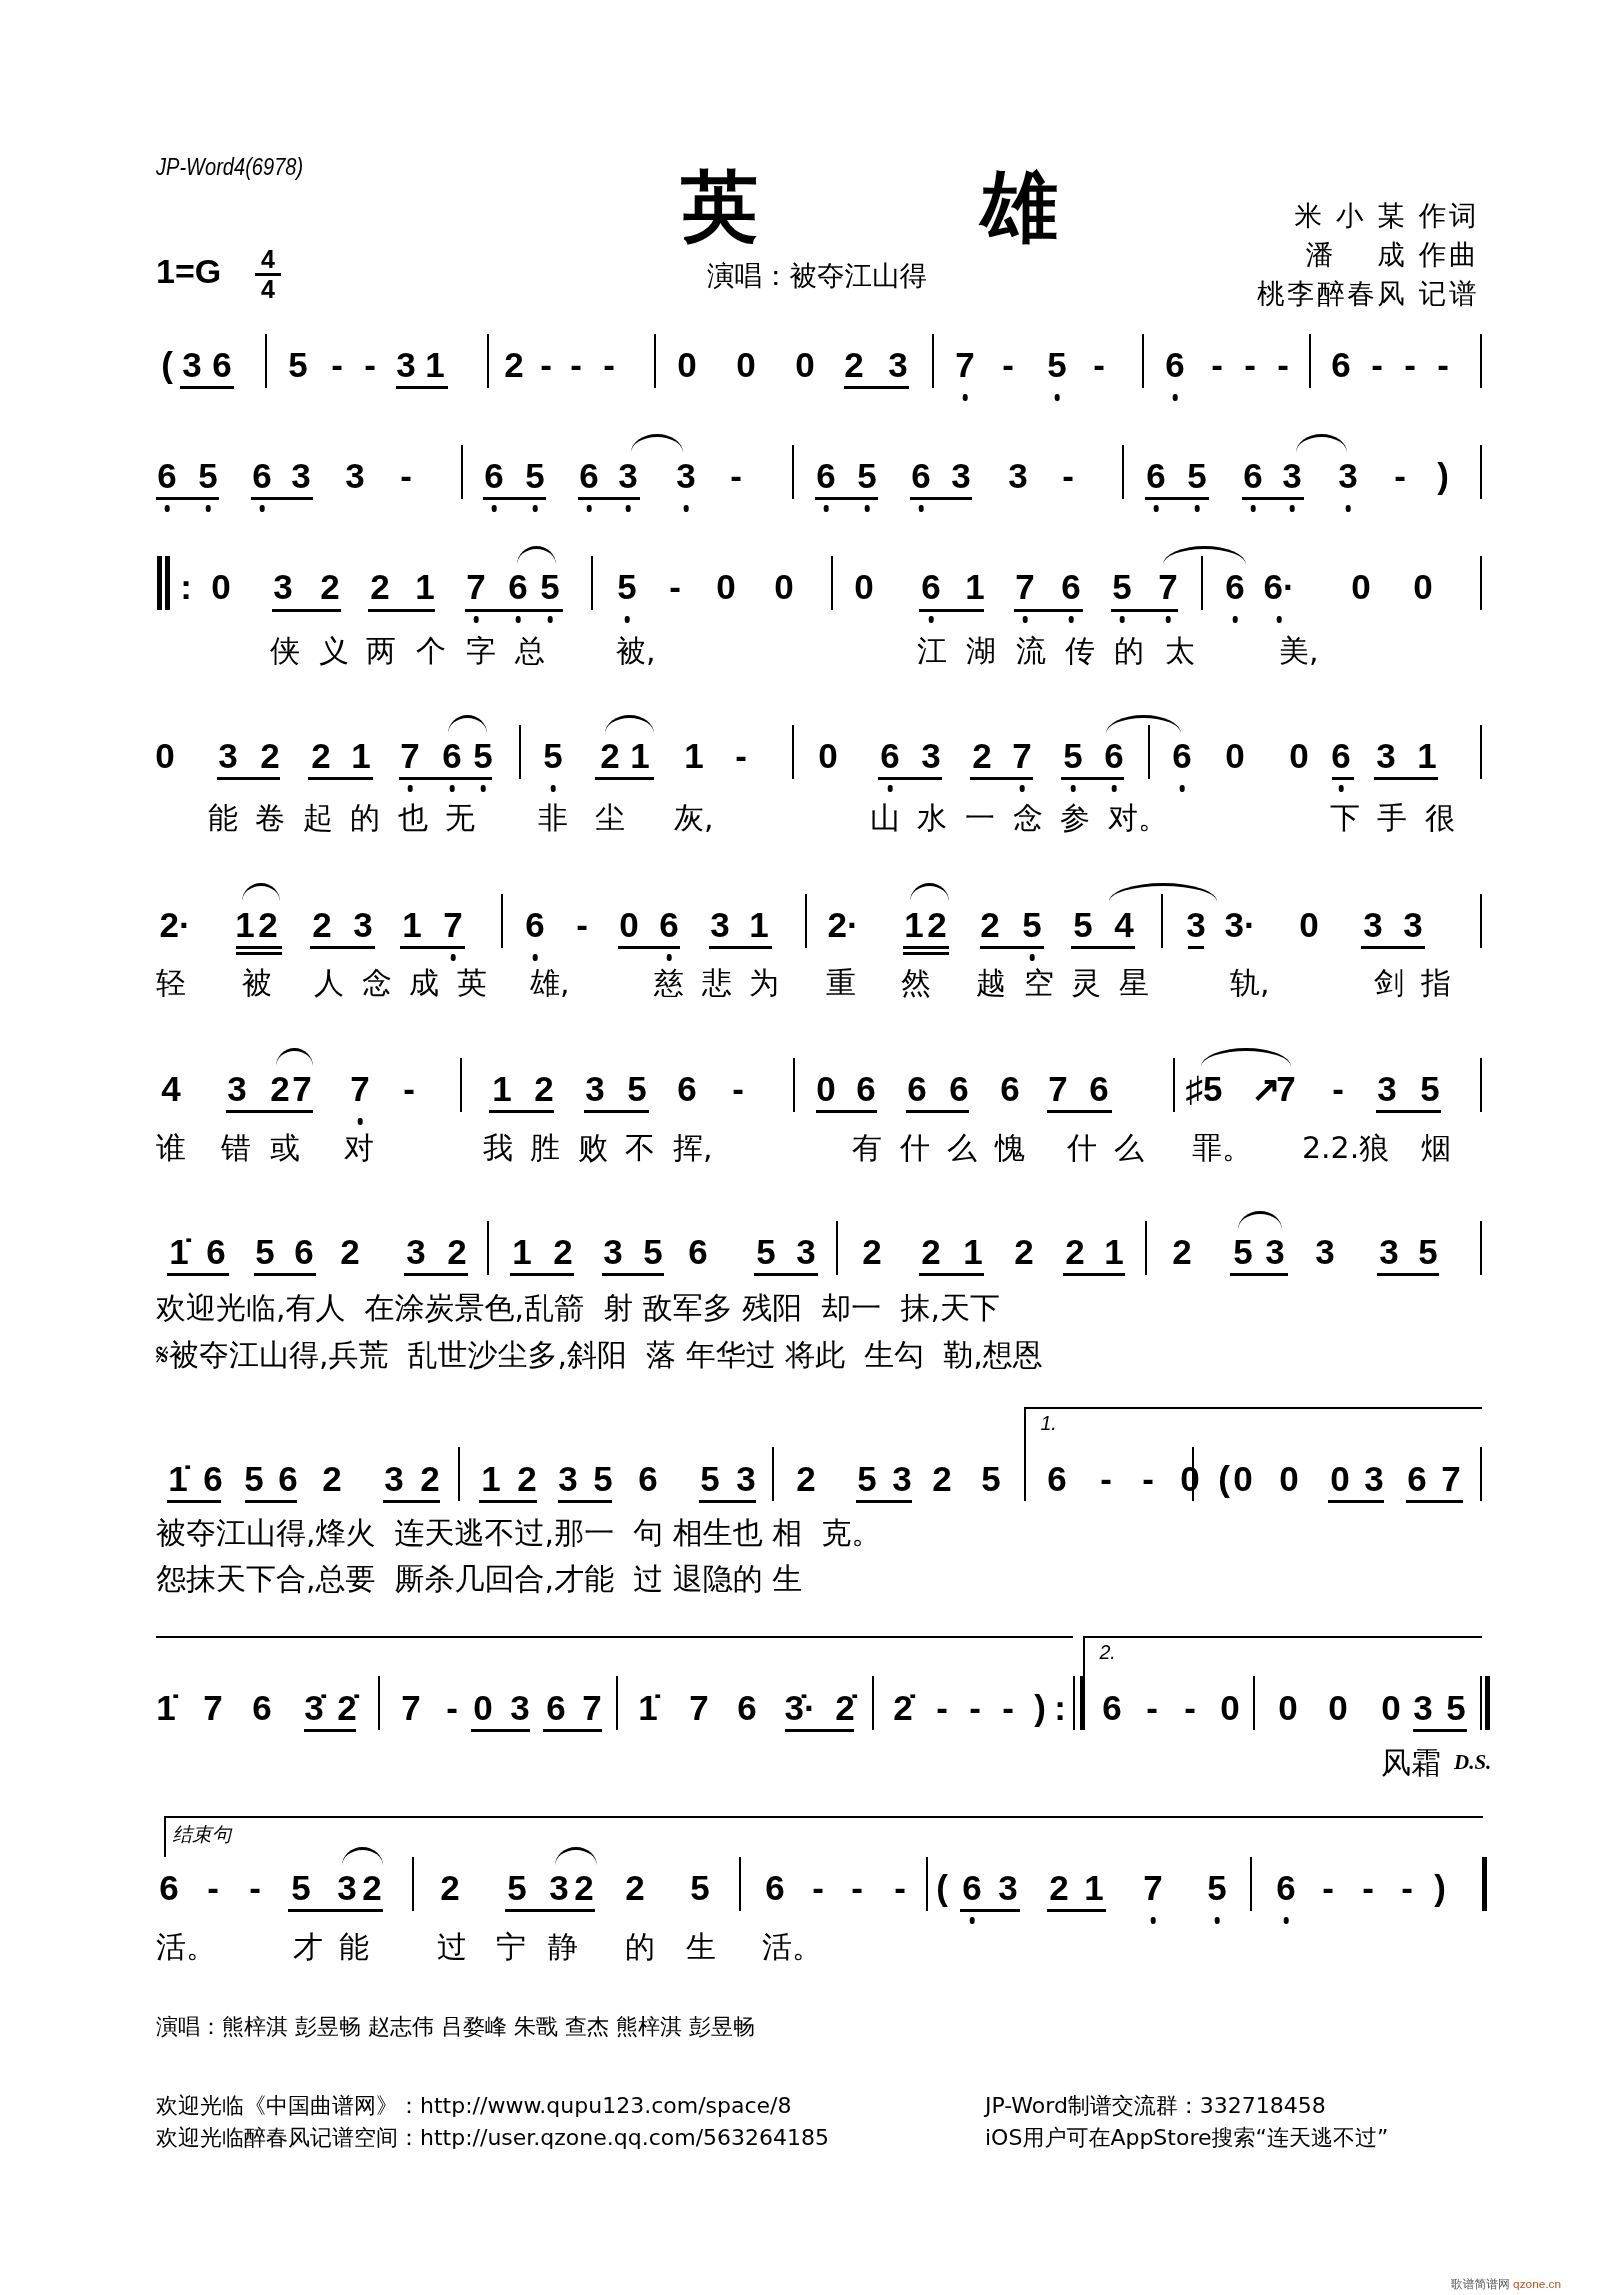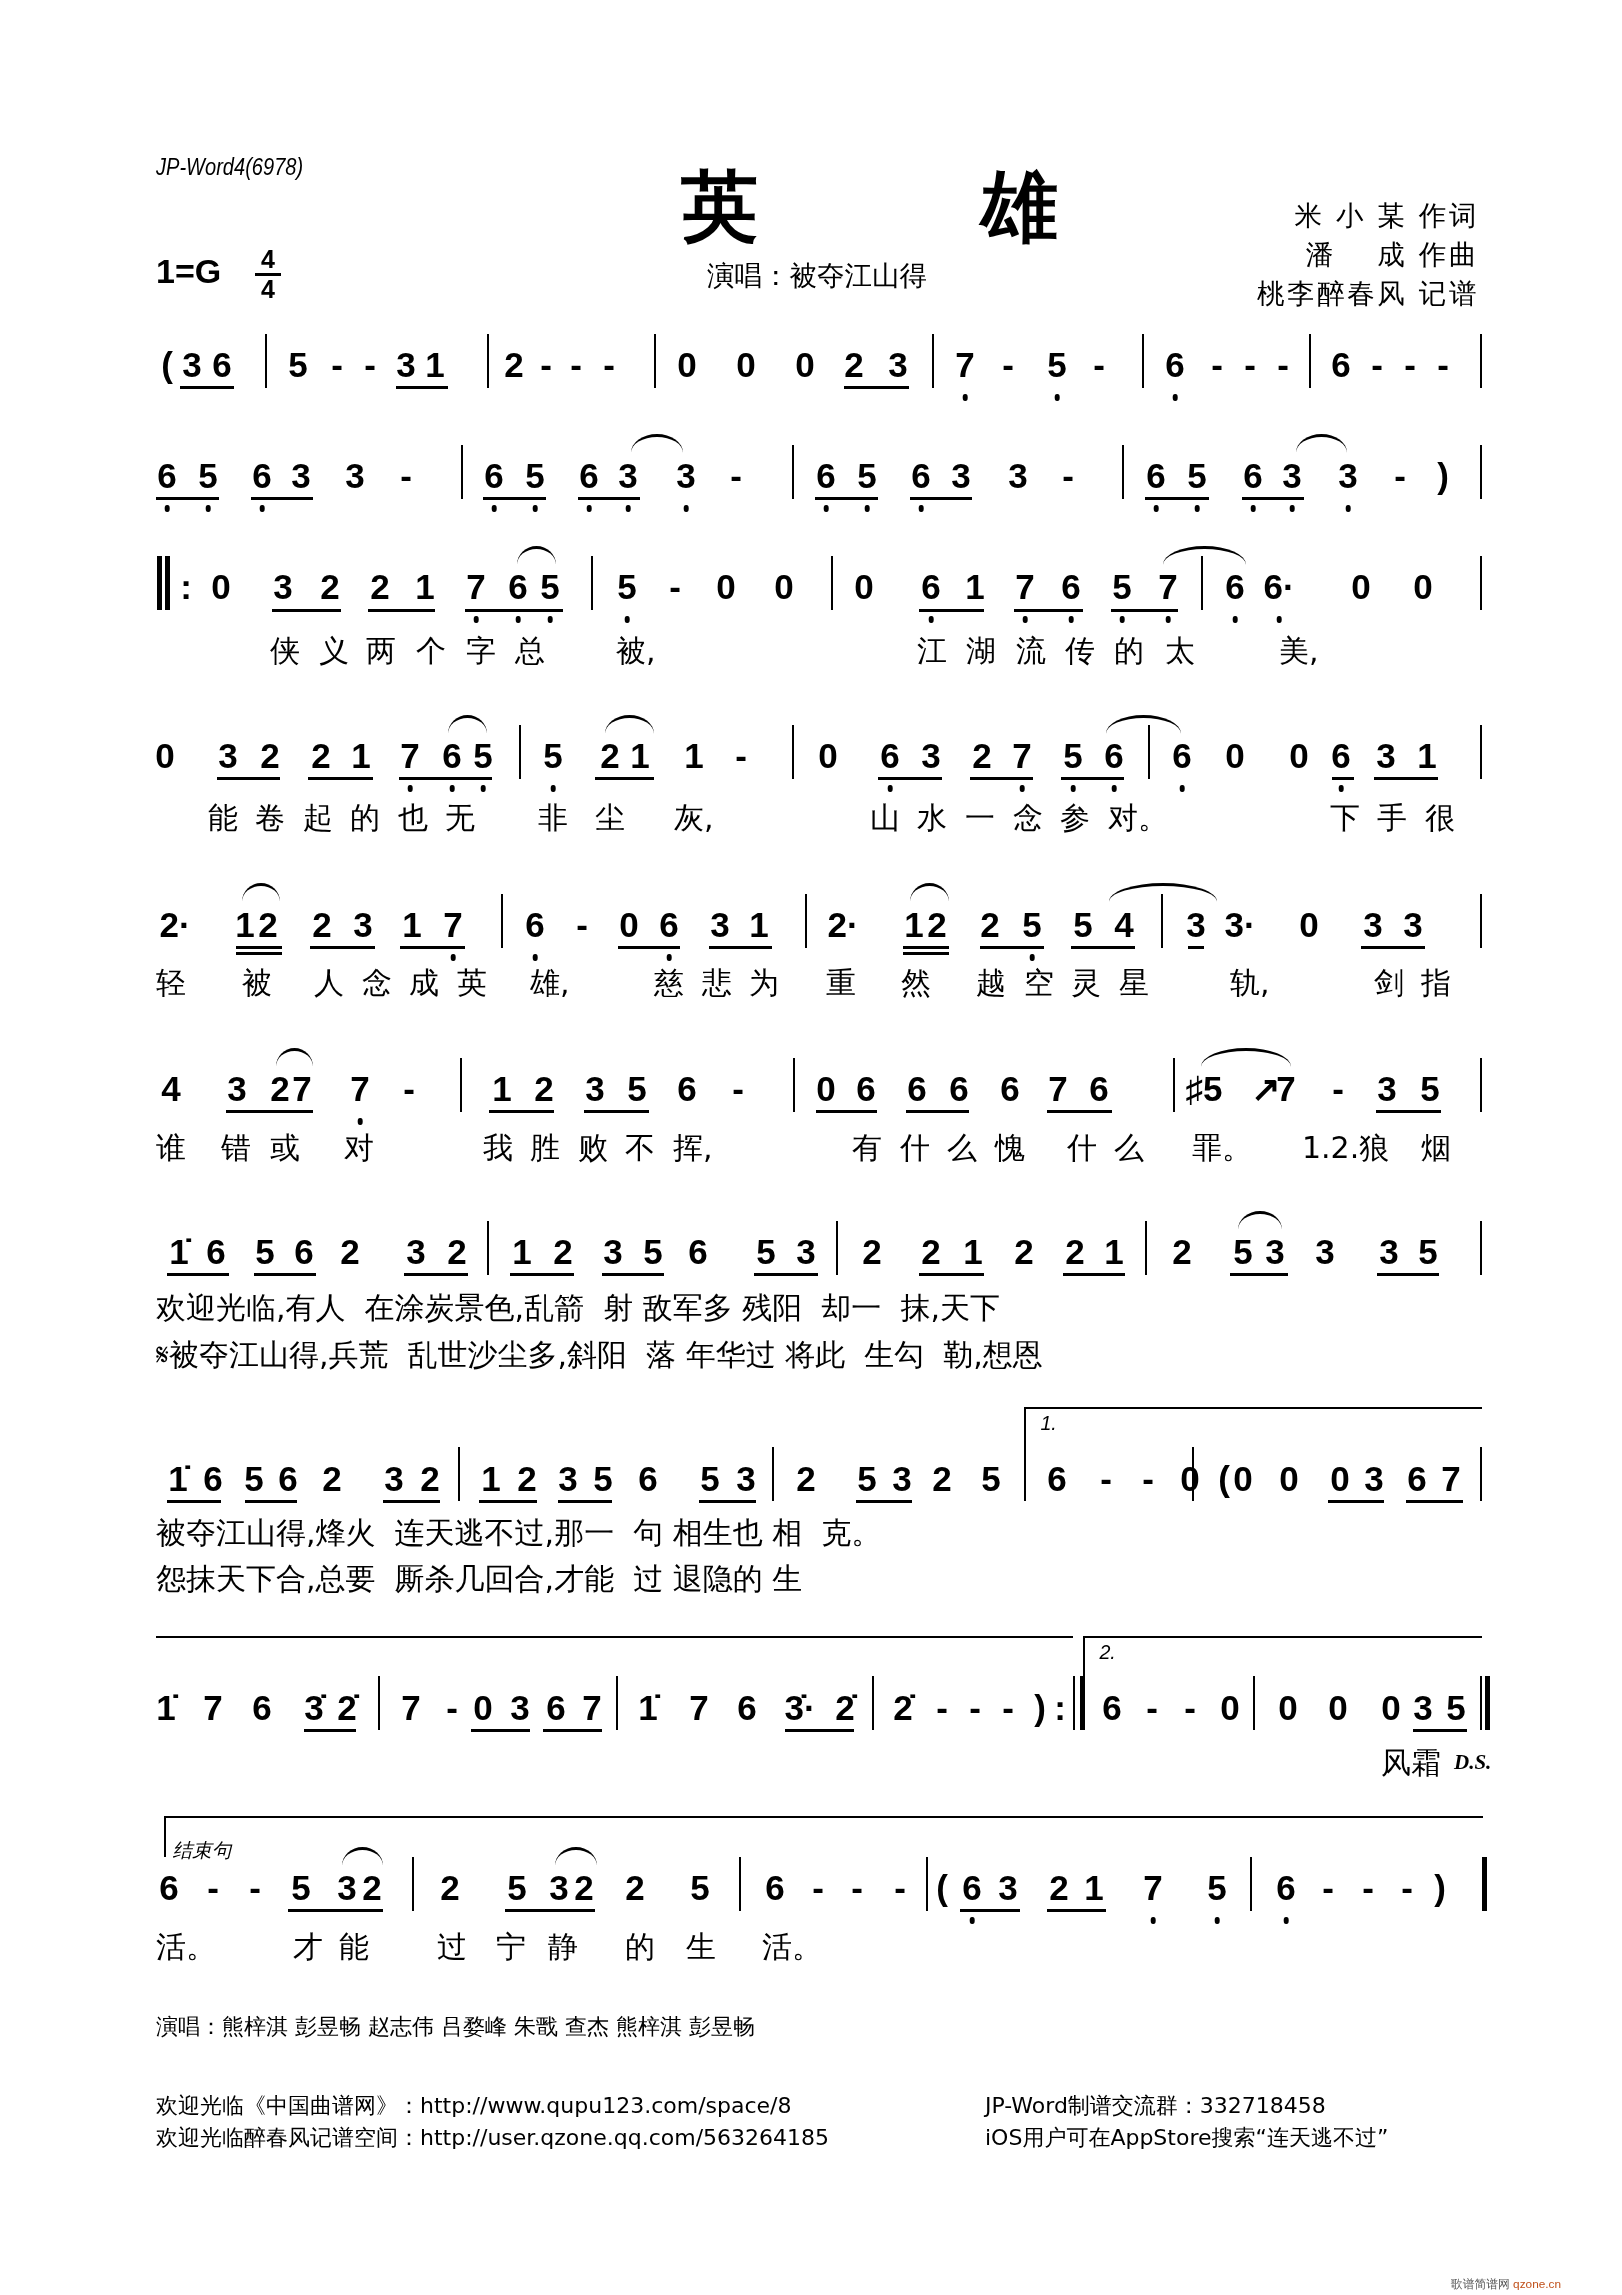--- a/index.html
+++ b/index.html
@@ -394,21 +394,21 @@
     <div class="lyr" style="left: 578px; top: 1128px;">败</div>
     <div class="lyr" style="left: 625px; top: 1128px;">不</div>
     <div class="lyr" style="left: 673px; top: 1128px;">挥,</div>
     <div class="lyr" style="left: 852px; top: 1128px;">有</div>
     <div class="lyr" style="left: 900px; top: 1128px;">什</div>
     <div class="lyr" style="left: 947px; top: 1128px;">么</div>
     <div class="lyr" style="left: 995px; top: 1128px;">愧</div>
     <div class="lyr" style="left: 1067px; top: 1128px;">什</div>
     <div class="lyr" style="left: 1114px; top: 1128px;">么</div>
     <div class="lyr" style="left: 1192px; top: 1128px;">罪。</div>
-    <div class="lyr" style="left: 1302px; top: 1128px;">1.2.狼</div>
+    <div class="lyr" style="left: 1302px; top: 1128px;">2.2.狼</div>
     <div class="lyr" style="left: 1421px; top: 1128px;">烟</div>
     <div class="tok" style="left: 179px; top: 1234px;">1̇</div>
     <div class="tok" style="left: 216px; top: 1234px;">6</div>
     <div class="tok" style="left: 265px; top: 1234px;">5</div>
     <div class="tok" style="left: 304px; top: 1234px;">6</div>
     <div class="tok" style="left: 350px; top: 1234px;">2</div>
     <div class="tok" style="left: 416px; top: 1234px;">3</div>
     <div class="tok" style="left: 457px; top: 1234px;">2</div>
     <div class="bl" style="left: 487px; top: 1221px; height: 54px;"></div>
     <div class="tok" style="left: 522px; top: 1234px;">1</div>
@@ -586,21 +586,21 @@
     <div class="bl thick" style="left: 1482px; top: 1857px; height: 54px;"></div>
     <div class="ul" style="left: 288px; width: 95px; top: 1909px;"></div>
     <div class="ul" style="left: 337px; width: 46px; top: 1909px;"></div>
     <div class="ul" style="left: 505px; width: 90px; top: 1909px;"></div>
     <div class="ul" style="left: 548px; width: 47px; top: 1909px;"></div>
     <div class="ul" style="left: 960px; width: 60px; top: 1909px;"></div>
     <div class="ul" style="left: 1047px; width: 59px; top: 1909px;"></div>
     <div class="slur" style="left: 342px; width: 41px; top: 1847px;"></div>
     <div class="slur" style="left: 555px; width: 42px; top: 1847px;"></div>
     <div class="volta" style="left: 164px; top: 1816px; width: 1317px; border-left: 2px solid rgb(0, 0, 0);">
-      <span style="left: 6.5px; margin-top: 16px;">结束句</span>
+      <span style="left: 6.5px;">结束句</span>
     </div>
     <div class="lyr" style="left: 156px; top: 1927px;">活。</div>
     <div class="lyr" style="left: 293px; top: 1927px;">才</div>
     <div class="lyr" style="left: 339px; top: 1927px;">能</div>
     <div class="lyr" style="left: 437px; top: 1927px;">过</div>
     <div class="lyr" style="left: 496px; top: 1927px;">宁</div>
     <div class="lyr" style="left: 548px; top: 1927px;">静</div>
     <div class="lyr" style="left: 625px; top: 1927px;">的</div>
     <div class="lyr" style="left: 686px; top: 1927px;">生</div>
     <div class="lyr" style="left: 762px; top: 1927px;">活。</div>

